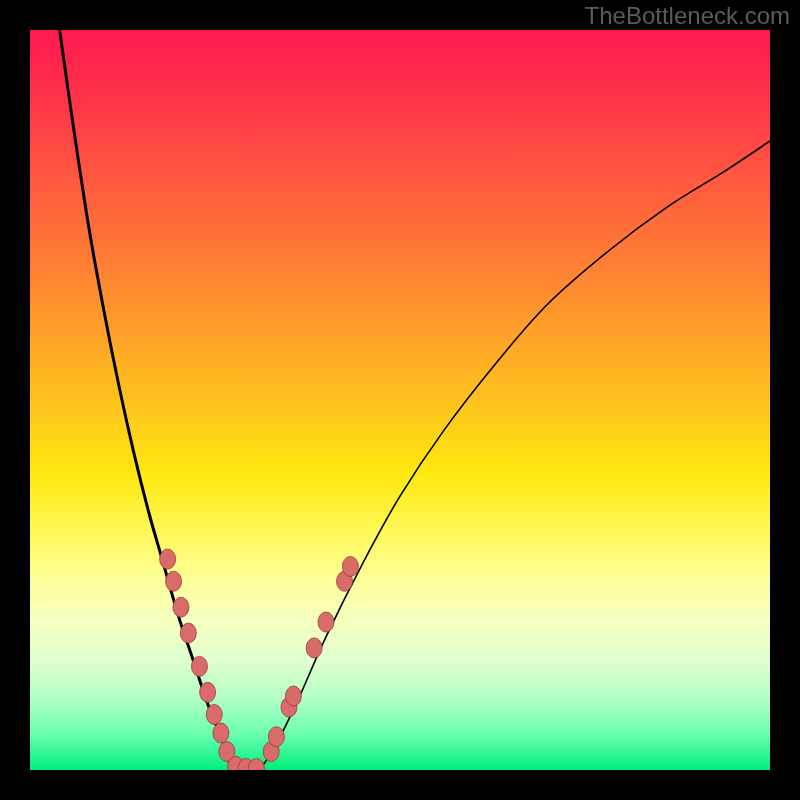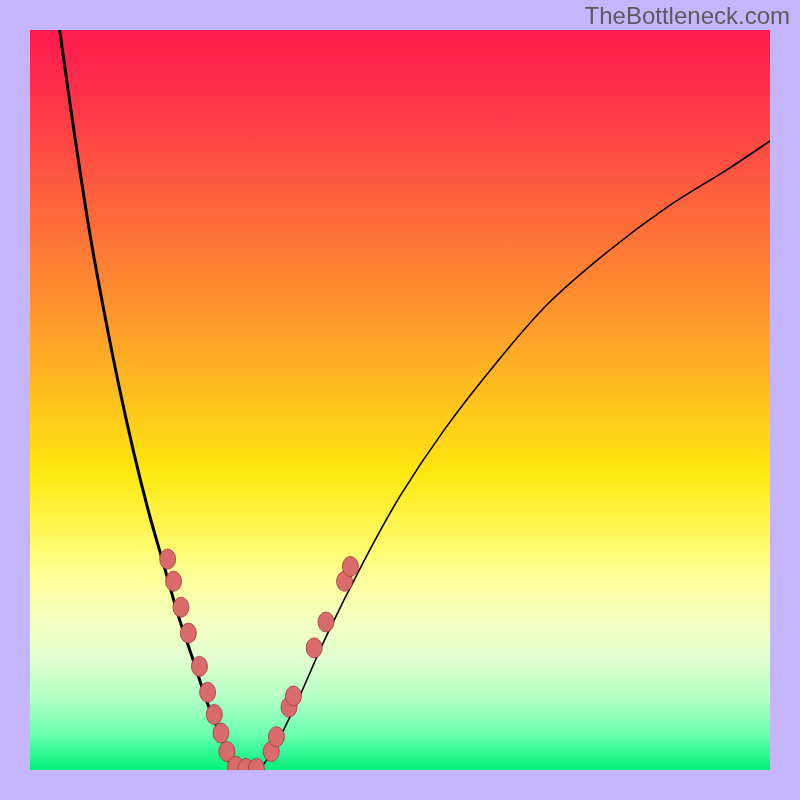--- a/index.html
+++ b/index.html
@@ -1,20 +1,20 @@
 <!DOCTYPE html>
 <html><head>
 <meta charset="utf-8">
 <style>
   * { margin: 0; padding: 0; box-sizing: border-box; }
   html, body { width: 800px; height: 800px; overflow: hidden; }
   .outer {
     width: 800px;
     height: 800px;
-    background: #c4b5fd;
+    background: #000000;
     position: relative;
   }
   .watermark {
     position: absolute;
     top: 2px;
     right: 10px;
     font-family: Arial, sans-serif;
     font-size: 24px;
     color: #5b5b5b;
     font-weight: 500;

